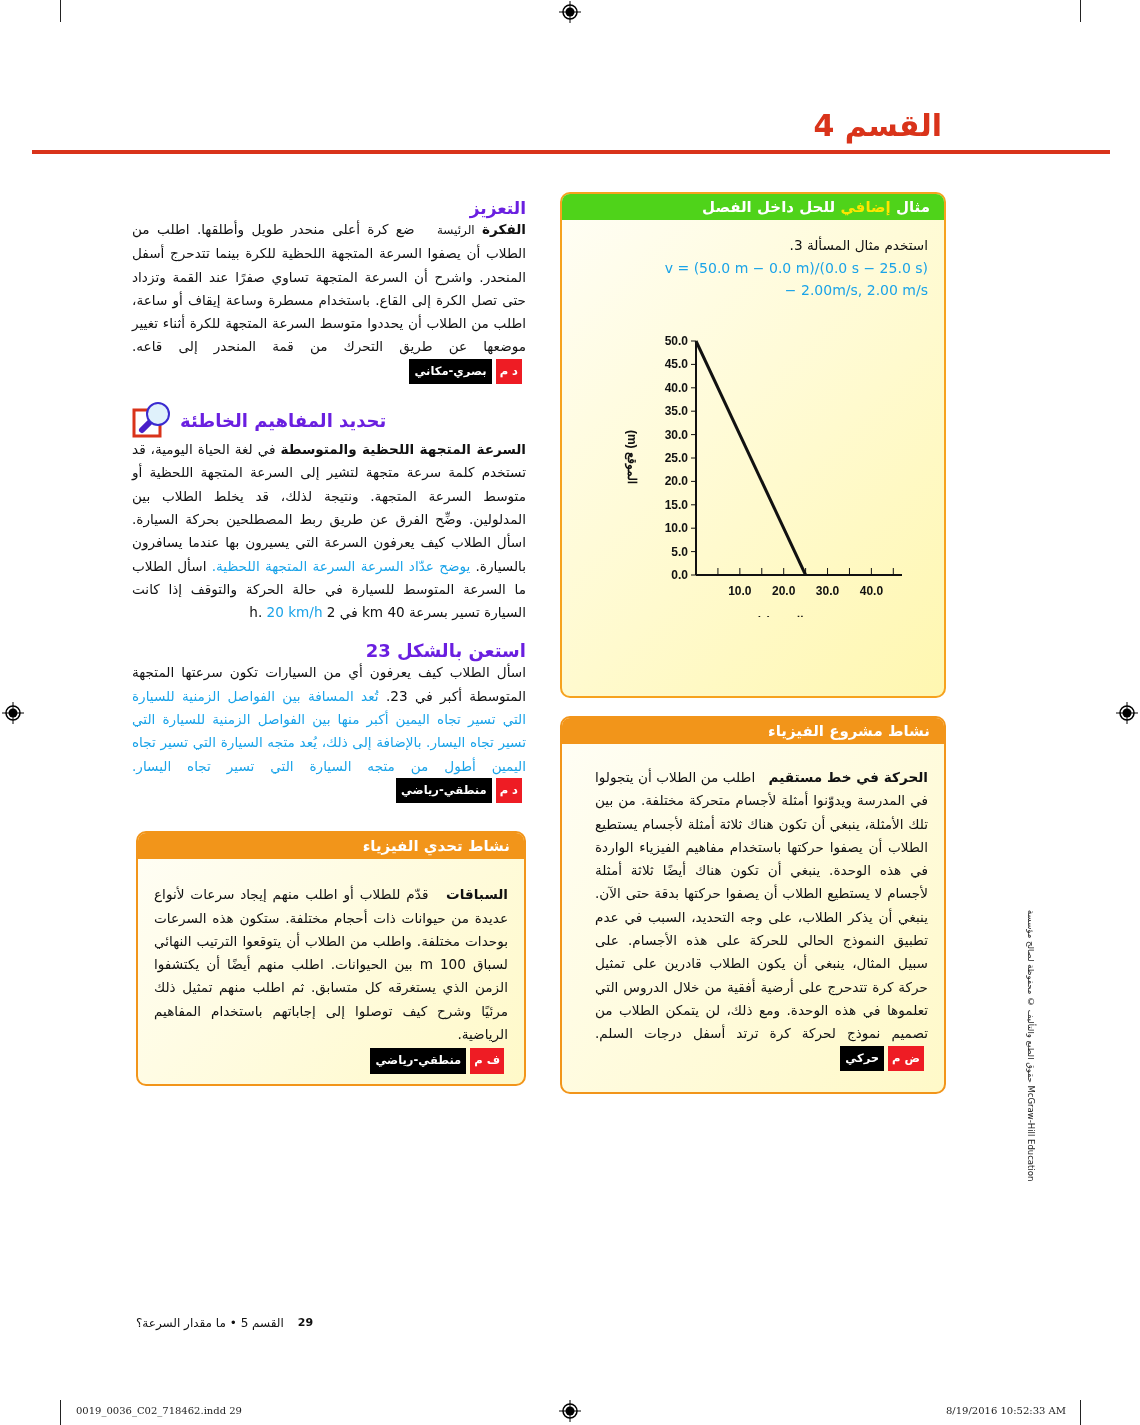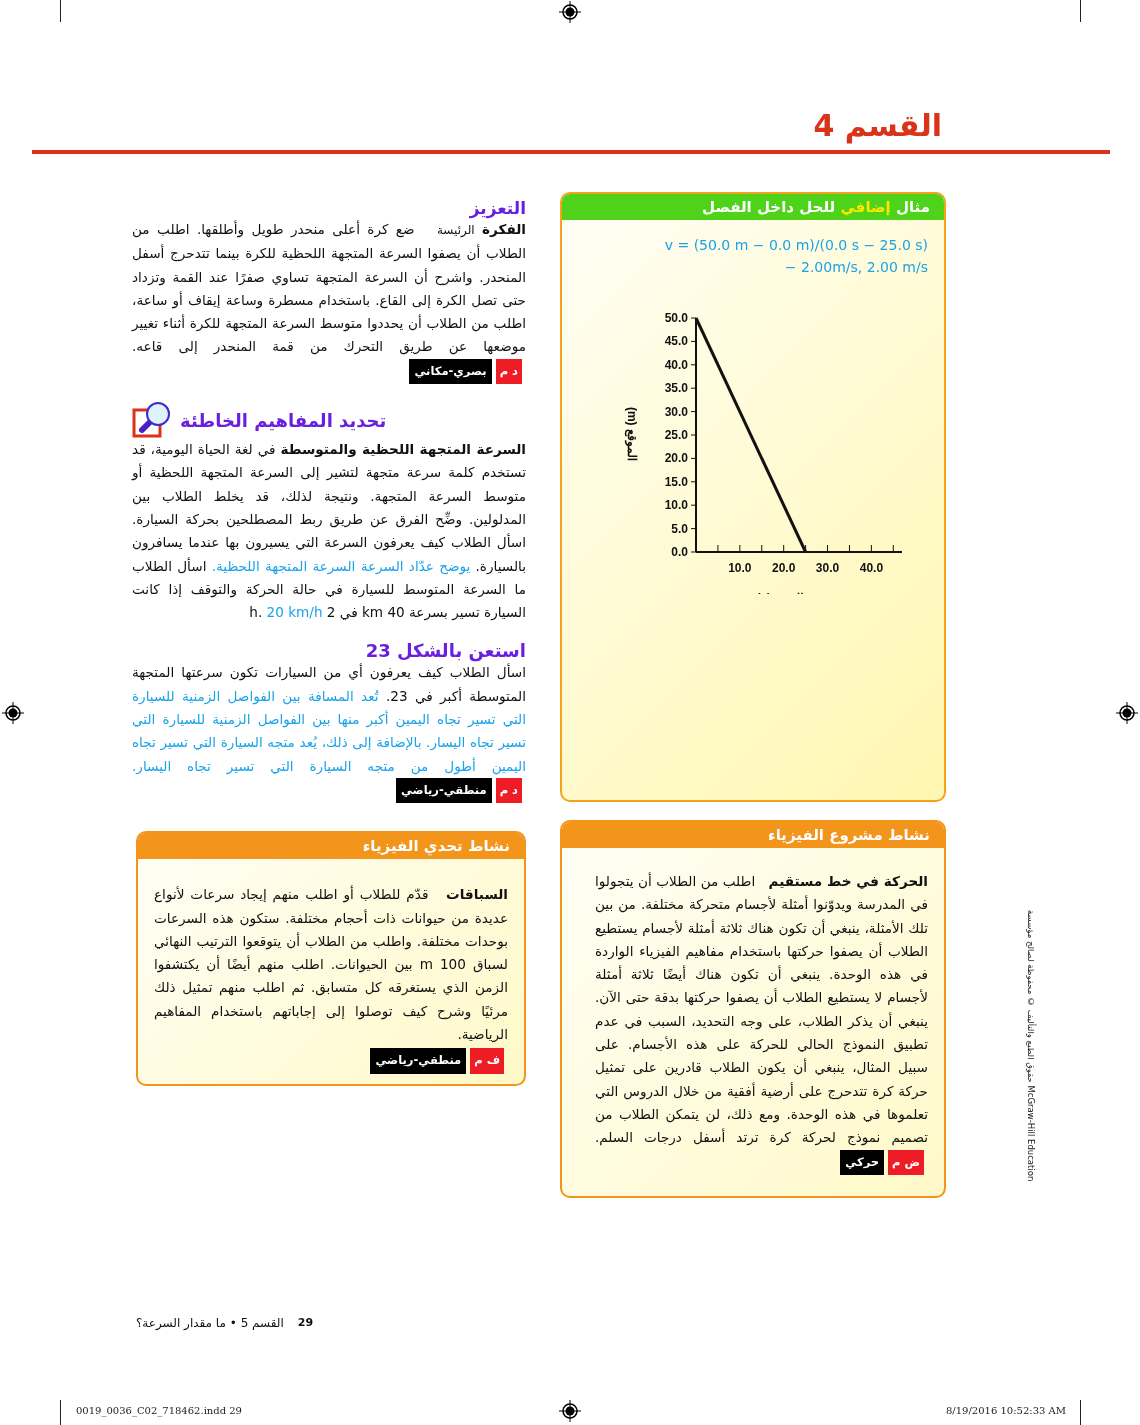--- a/index.html
+++ b/index.html
@@ -133,27 +133,28 @@
         <span class="tag-row">
           <span class="tag-red">ف م</span>
           <span class="tag-black">منطقي-رياضي</span>
         </span>
       </div>
     </div>
   </div>
 </div>
 
 <div class="col-right">
-  <div class="box-green" style="height:610px;">
+  <div class="box-green" style="height:506px;">
     <div class="box-head">
       <span>مثال</span>
       <span class="hl">إضافي</span>
       <span>للحل داخل الفصل</span>
     </div>
     <div class="box-body">
+      <div class="body-text" style="text-align:right;">استخدم مثال المسألة 3.</div>
       <div class="eq">v = (50.0 m − 0.0 m)/(0.0 s − 25.0 s)</div>
       <div class="eq">− 2.00m/s, 2.00 m/s</div>
 
       <svg width="300" height="310" viewBox="0 0 300 310" style="display:block;margin:6px 0 0 24px;">
 
         <line x1="94" y1="34" x2="94" y2="268" stroke="#111" stroke-width="2"></line>
         <line x1="94" y1="268" x2="322" y2="268" stroke="#111" stroke-width="2"></line>
         <g id="yticks">
             <line x1="89" x2="94" y1="268" y2="268" stroke="#111"></line>
             <text x="86" y="272" text-anchor="end" class="axis-text">0.0</text>

